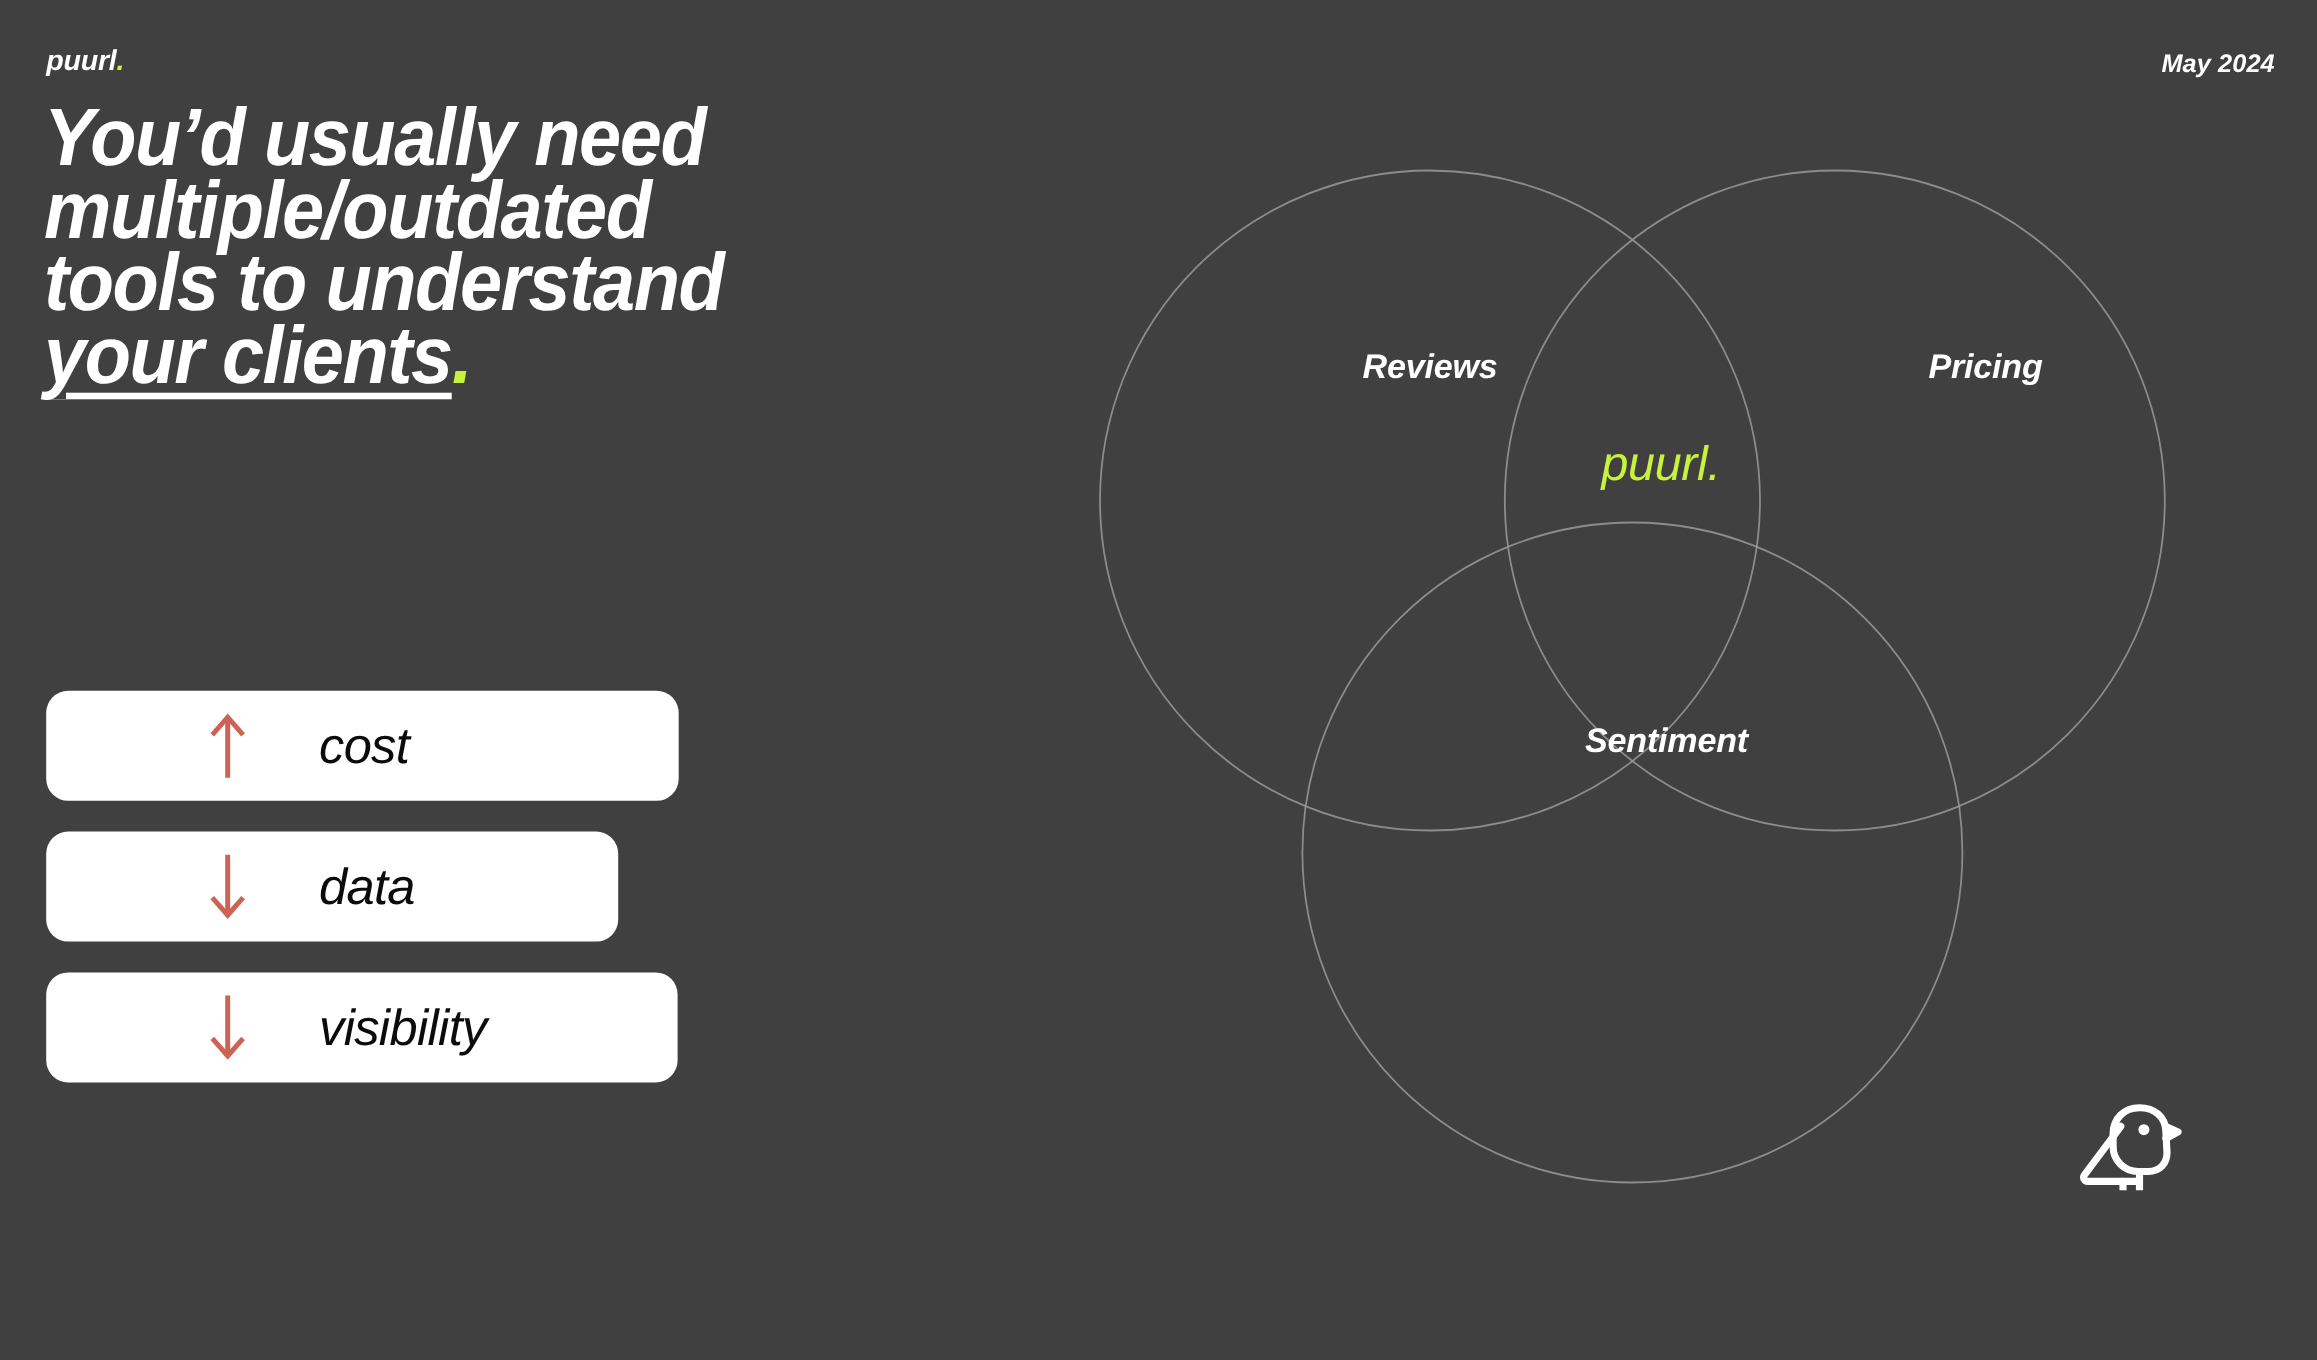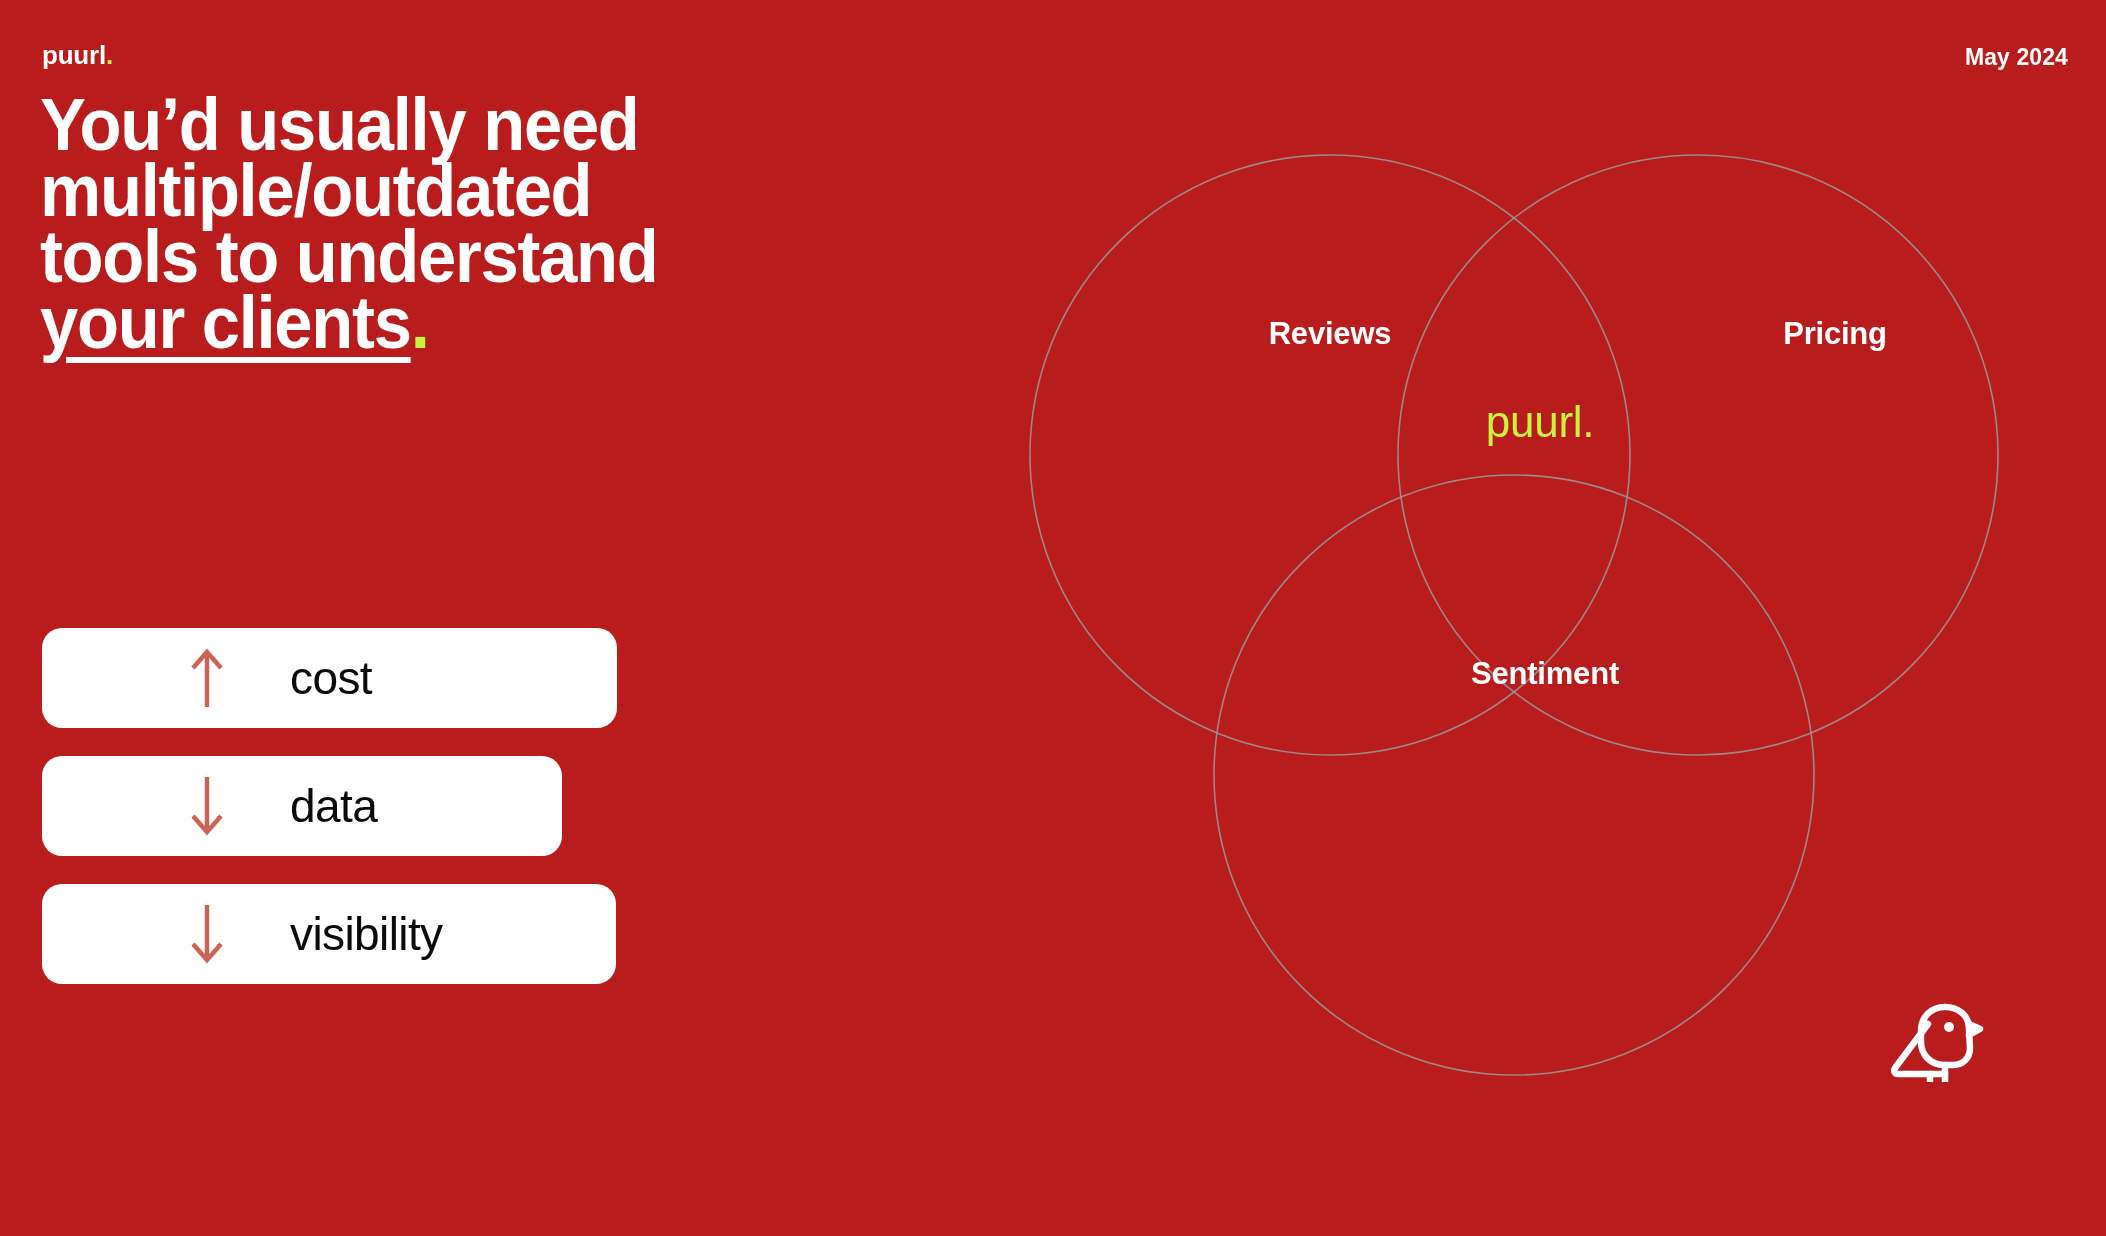--- a/index.html
+++ b/index.html
@@ -12,22 +12,23 @@
     width: 2106px;
     height: 1236px;
     overflow: hidden;
     font-family: "Liberation Sans", sans-serif;
     -webkit-font-smoothing: antialiased;
   }
   .slide {
     position: relative;
     width: 2106px;
     height: 1236px;
-    background: #b91c1c;
+    background: #404040;
     overflow: hidden;
+    font-style: italic;
   }
 
   
   .brand-mark {
     position: absolute;
     left: 42px;
     top: 42px;
     font-size: 26px;
     font-weight: 700;
     letter-spacing: -0.2px;
@@ -106,21 +107,21 @@
     font-size: 46px;
     font-weight: 400;
     letter-spacing: -0.6px;
     color: #0b0b0b;
     line-height: 1;
   }
 
   
   .venn {
     position: absolute;
-    left: 1020px;
+    left: 990px;
     top: 120px;
     width: 1060px;
     height: 990px;
   }
   .venn svg { display: block; }
 
   .venn-label {
     position: absolute;
     color: #ffffff;
     font-size: 31px;

